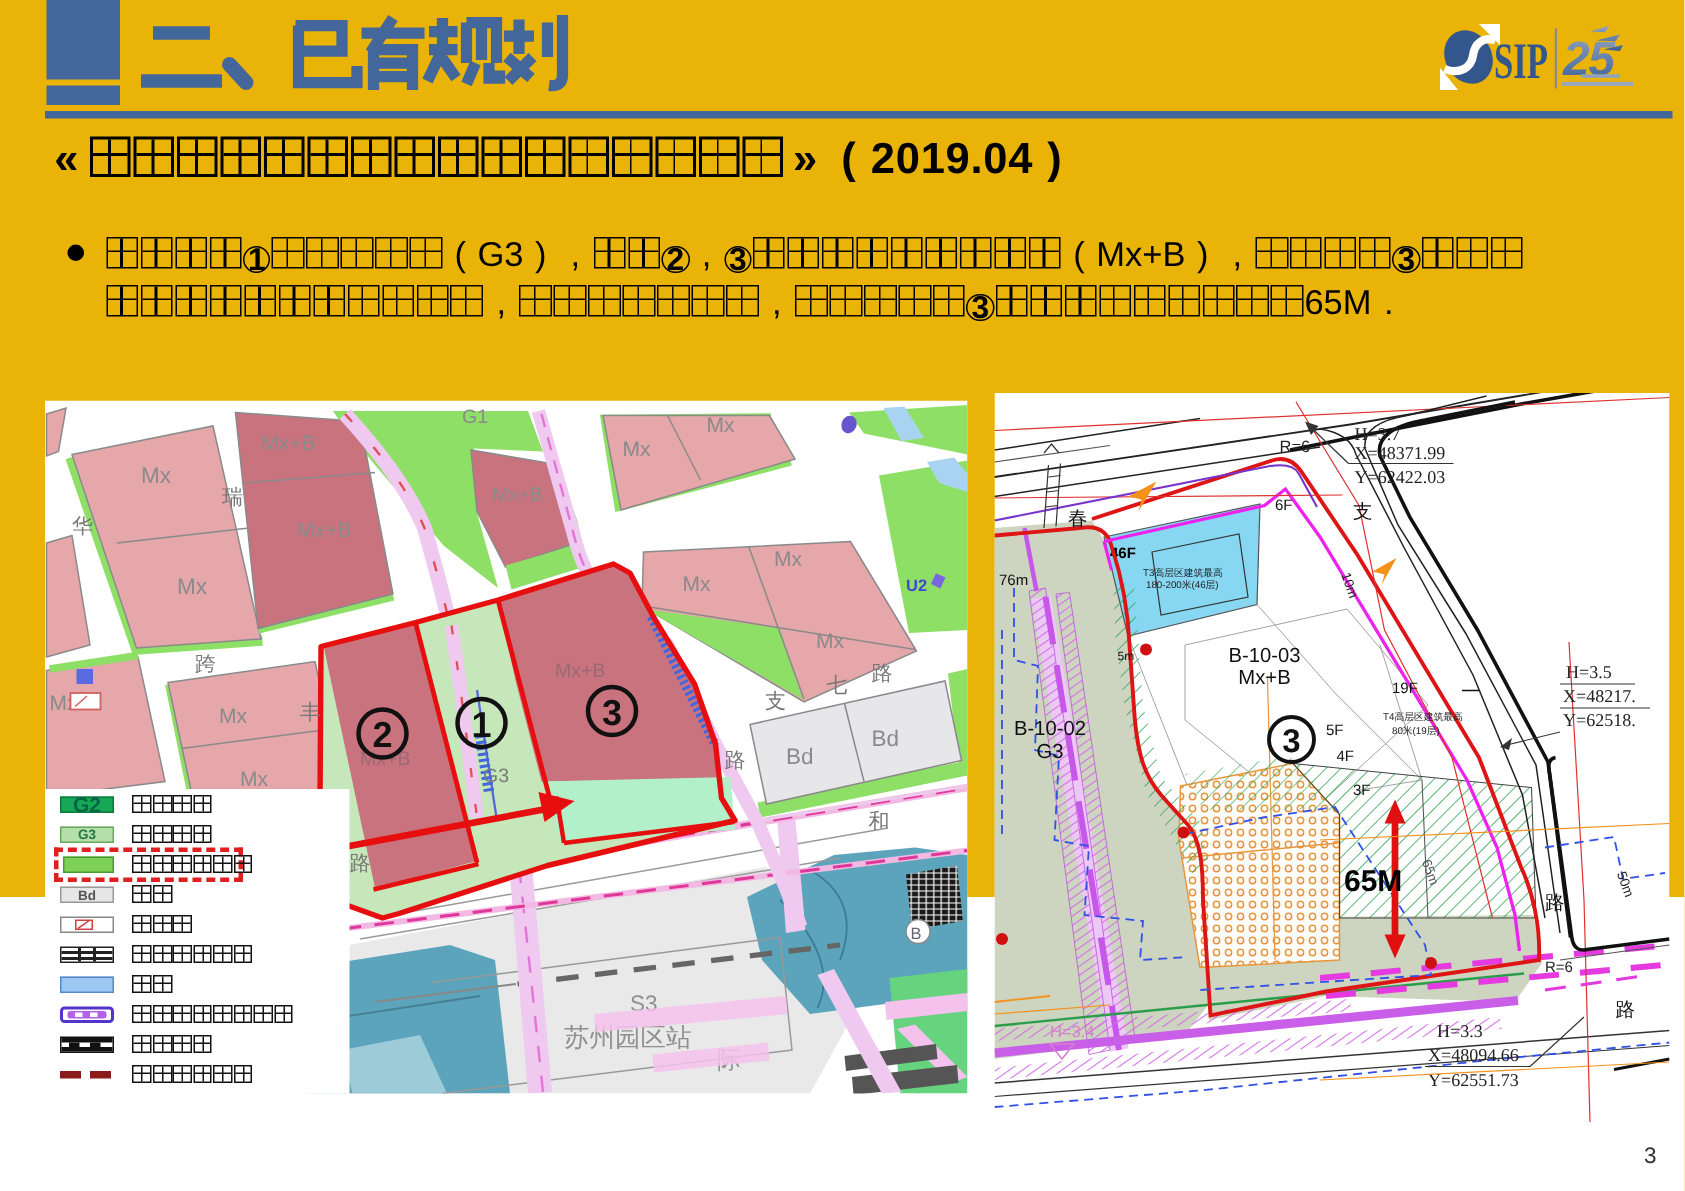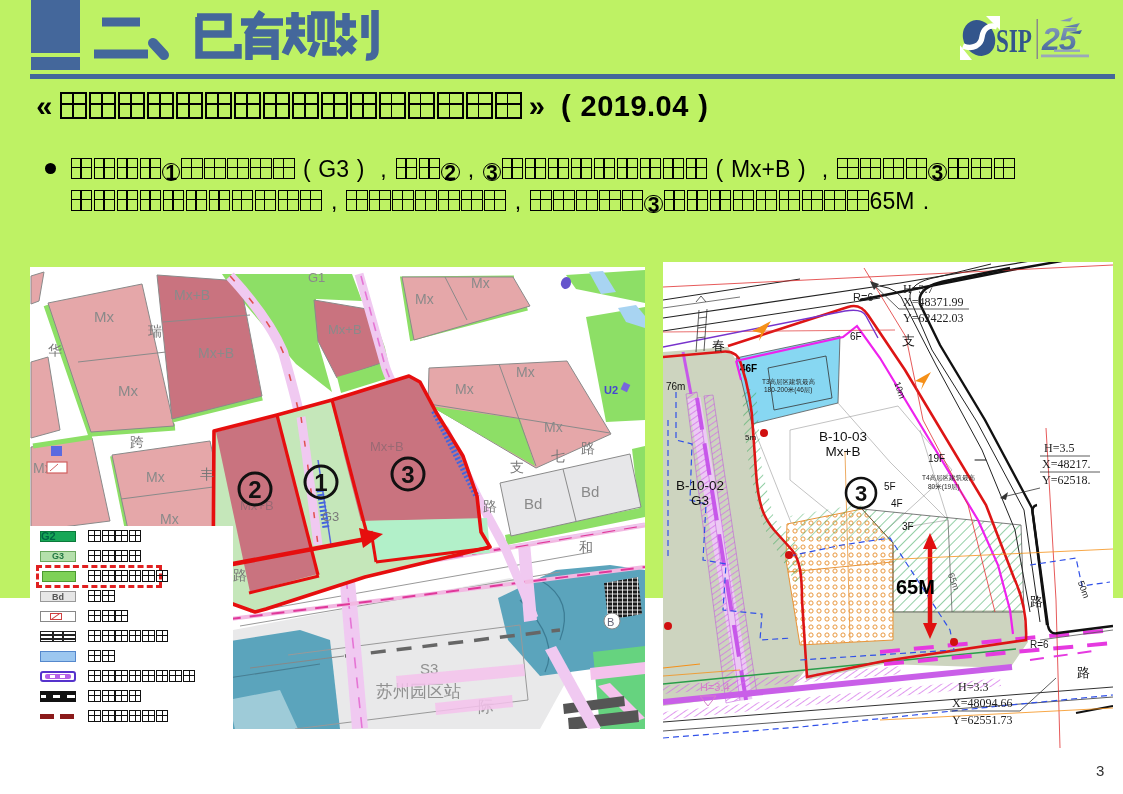--- a/index.html
+++ b/index.html
@@ -1,16 +1,16 @@
 <!DOCTYPE html>
 <html><head><meta charset="utf-8"><title>p</title><style>
 *{margin:0;padding:0;box-sizing:border-box}
 html,body{width:1123px;height:794px;overflow:hidden;background:#fff}
 body{font-family:"Liberation Sans",sans-serif;position:relative}
-#pg{position:absolute;left:0;top:0;width:1123px;height:598px;background:#bef264}
+#pg{position:absolute;left:0;top:0;width:1123px;height:598px;background:#eab308}
 .abs{position:absolute}
 .z{display:inline-block;width:.93em;height:.93em;margin:0 .035em;border:.07em solid currentColor;vertical-align:-.09em;position:relative}
 .z::before{content:"";position:absolute;left:0;right:0;top:42%;height:.06em;background:currentColor}
 .z::after{content:"";position:absolute;top:0;bottom:0;left:44%;width:.06em;background:currentColor}
 .pw{display:inline-block;width:1em;text-align:center}
 .pc{letter-spacing:0}
 .ci{display:inline-block;width:.88em;height:.88em;border:.055em solid currentColor;border-radius:50%;font-size:.92em;line-height:.82em;text-align:center;vertical-align:-.12em;font-weight:bold}
 </style></head>
 <body>
 <div id="pg">
@@ -246,21 +246,21 @@
 <text x="233" y="580" font-size="14" fill="#777">路</text>
 <text x="483" y="511" font-size="14" fill="#777">路</text>
 <text x="579" y="552" font-size="14" fill="#777">和</text>
 <text x="510" y="472" font-size="14" fill="#777">支</text>
 <text x="551" y="461" font-size="14" fill="#777">七</text>
 <text x="581" y="453" font-size="14" fill="#777">路</text>
 </svg>
 
 <div class="abs" style="left:30px;top:526px;width:203px;height:203px;background:#fff"></div>
 
-<div class="abs" style="left:40px;top:531px;width:36px;height:11px;background:#17a757;border:1px solid #0a7a3a;color:#064;font-size:11px;font-weight:bold;line-height:9px">G2</div>
+<div class="abs" style="left:40px;top:531px;width:36px;height:11px;background:#17a757;border:1px solid #0a7a3a;color:#064;font-size:14px;font-weight:bold;text-align:center;line-height:9px">G2</div>
 <div class="abs" style="left:88px;top:529px;font-size:13.5px;color:#111"><span class="z"></span><span class="z"></span><span class="z"></span><span class="z"></span></div>
 
 <div class="abs" style="left:40px;top:551px;width:36px;height:11px;background:#b5e0ac;border:1px solid #6aa85f;color:#274;font-size:9px;font-weight:bold;text-align:center;line-height:9px">G3</div>
 <div class="abs" style="left:88px;top:549px;font-size:13.5px;color:#111"><span class="z"></span><span class="z"></span><span class="z"></span><span class="z"></span></div>
 
 <div class="abs" style="left:36px;top:565px;width:126px;height:23px;border:3px dashed #e02020"></div>
     <div class="abs" style="left:42px;top:571px;width:34px;height:11px;background:#7ed157;border:1px solid #4a9a30"></div>
 <div class="abs" style="left:88px;top:569px;font-size:13.5px;color:#111"><span class="z"></span><span class="z"></span><span class="z"></span><span class="z"></span><span class="z"></span><span class="z"></span></div>
 
 <div class="abs" style="left:40px;top:591px;width:36px;height:11px;background:#e6e6e6;border:1px solid #999;color:#555;font-size:9px;font-weight:bold;text-align:center;line-height:10px">Bd</div>

